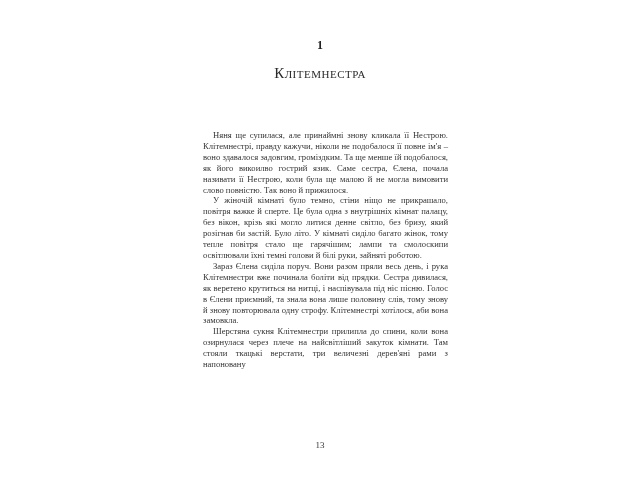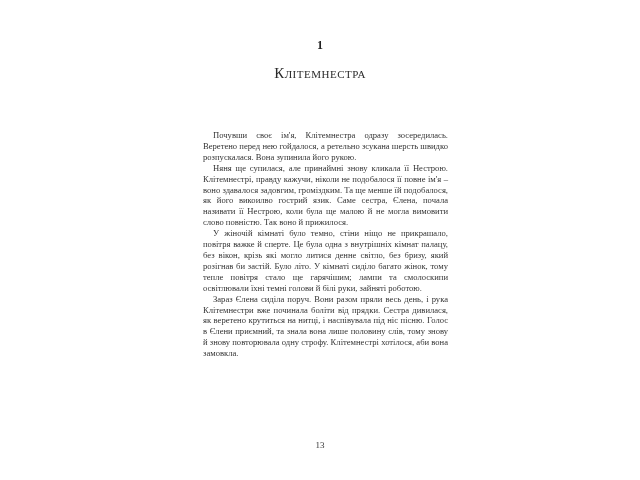--- a/index.html
+++ b/index.html
@@ -27,20 +27,20 @@
     }
   </style>
 </head>
 <body>
 
 <div class="page">
   <div class="chapter-num">1</div>
   <div class="chapter-title">Клітемнестра</div>
 
   <div class="body-text">
-    <p>Почувши своє ім'я, Клітемнестра одразу зосередилась. Веретено перед нею гойдалося, а ретельно зсукана шерсть швидко розпускалася. Вона зупинила його рукою.</p>
     <p>Няня ще супилася, але принаймні знову кликала її Нестрою. Клітемнестрі, правду кажучи, ніколи не подобалося її повне ім'я – воно здавалося задовгим, громіздким. Та ще менше їй подобалося, як його викоилво гострий язик. Саме сестра, Єлена, почала називати її Нестрою, коли була ще малою й не могла вимовити слово повністю. Так воно й прижилося.</p>
     <p>У жіночій кімнаті було темно, стіни ніщо не прикрашало, повітря важке й сперте. Це була одна з внутрішніх кімнат палацу, без вікон, крізь які могло литися денне світло, без бризу, який розігнав би застій. Було літо. У кімнаті сиділо багато жінок, тому тепле повітря стало ще гарячішим; лампи та смолоскипи освітлювали їхні темні голови й білі руки, зайняті роботою.</p>
     <p>Зараз Єлена сиділа поруч. Вони разом пряли весь день, і рука Клітемнестри вже починала боліти від прядки. Сестра дивилася, як веретено крутиться на нитці, і наспівувала під ніс пісню. Голос в Єлени приємний, та знала вона лише половину слів, тому знову й знову повторювала одну строфу. Клітемнестрі хотілося, аби вона замовкла.</p>
+    <p>Шерстяна сукня Клітемнестри прилипла до спини, коли вона озирнулася через плече на найсвітліший закуток кімнати. Там стояли ткацькі верстати, три величезні дерев'яні рами з напоновану</p>
   </div>
 
   <div class="page-number">13</div>
 </div>
 
 </body></html>

